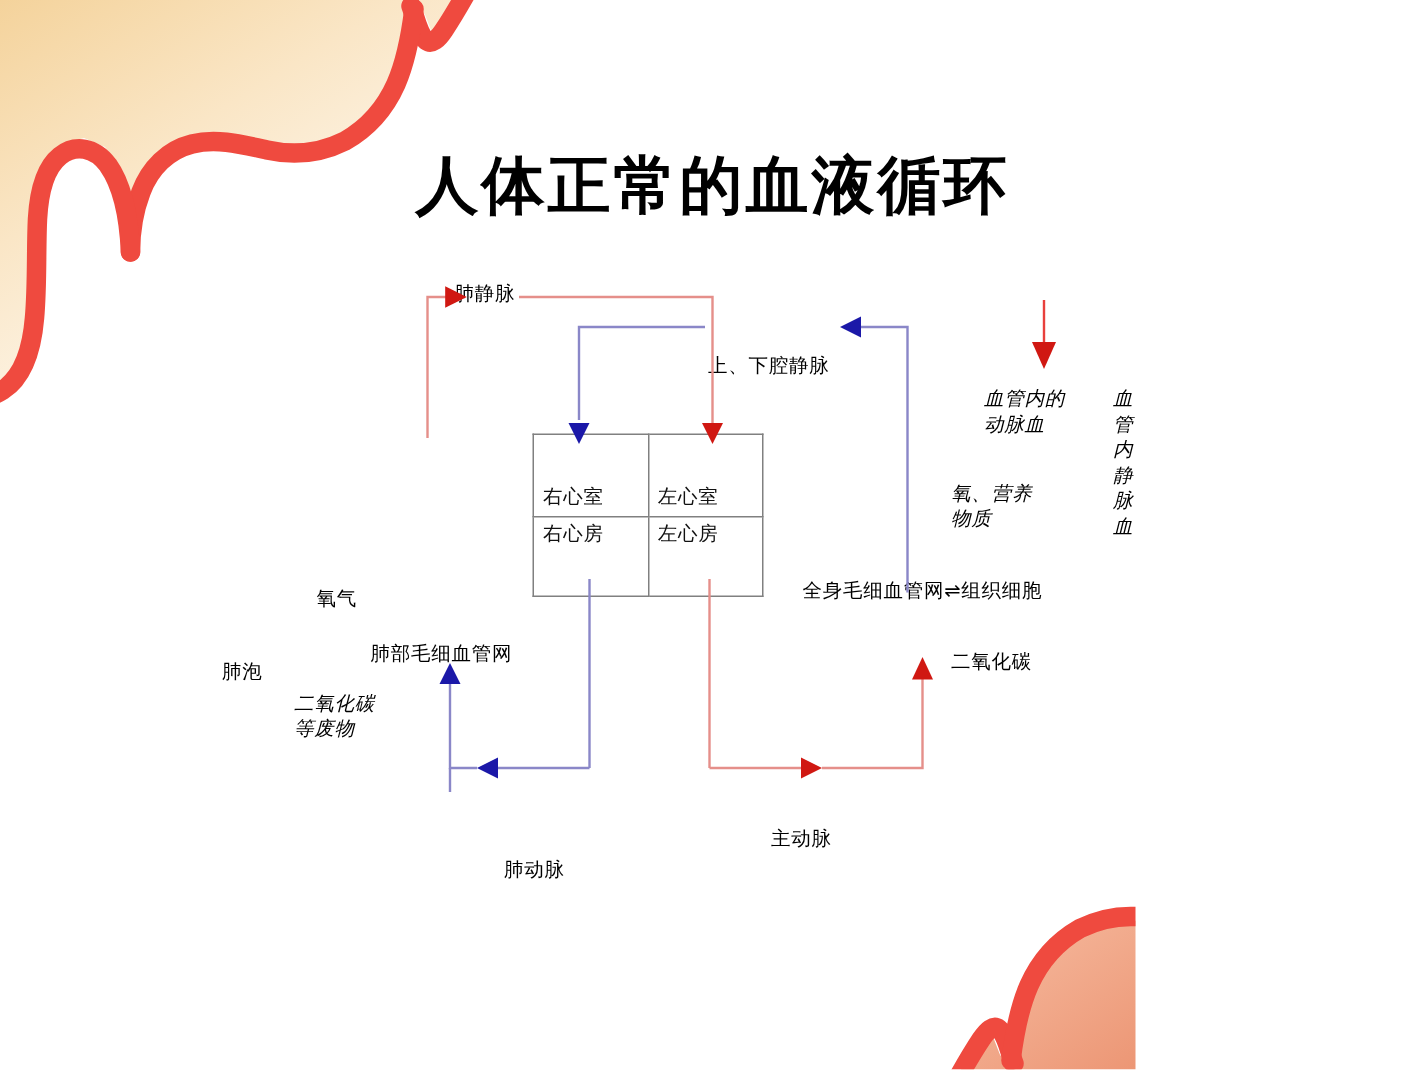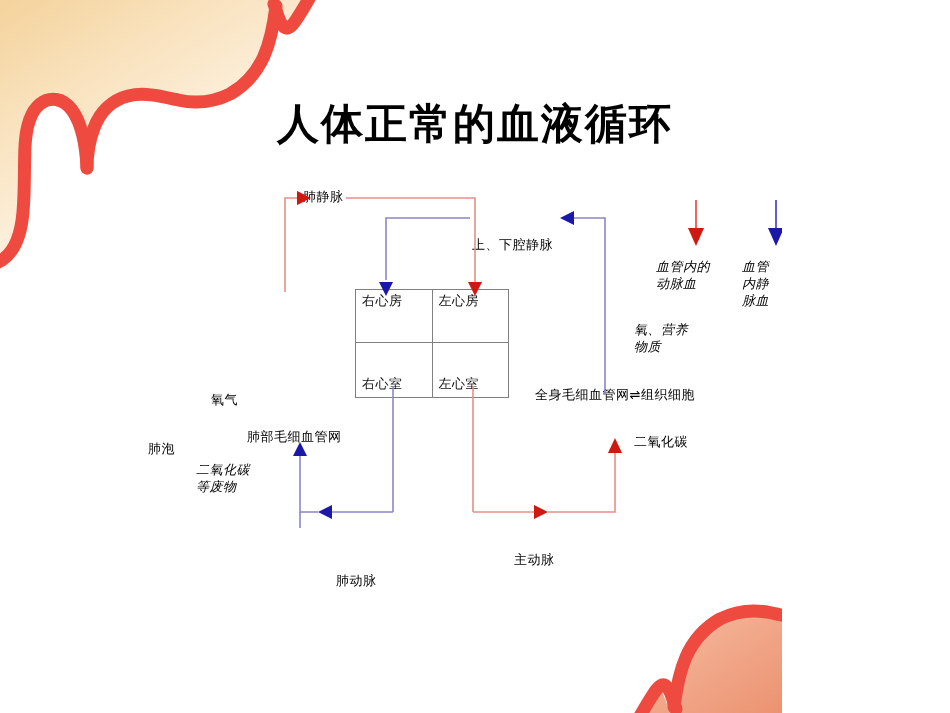--- a/index.html
+++ b/index.html
@@ -7,21 +7,20 @@
     padding: 0;
     background: #ffffff;
   }
   #slide {
     position: relative;
     width: 757px;
     height: 713px;
     overflow: hidden;
     background: #ffffff;
     font-family: "DejaVu Sans", "Liberation Sans", sans-serif;
-    padding-left: 25px;
   }
   .deco-layer {
     position: absolute;
     left: 0;
     top: 0;
     width: 950px;
     height: 713px;
     pointer-events: none;
   }
   .slide-title {
@@ -189,27 +188,27 @@
     </g>
     <g>
       <path d="M 776 200 L 776 230" fill="none" stroke="#3a35c8" stroke-width="1.6"></path>
       <polygon points="768,228 784,228 776,246" fill="#1b18a8"></polygon>
     </g>
   </svg>
 
   <table class="heart-table">
     <tbody>
         <tr>
+      <td class="bot">右心室</td>
+      <td class="bot">左心室</td>
+    </tr>
+    <tr>
       <td>右心房</td>
       <td>左心房</td>
     </tr>
-    <tr>
-      <td class="bot">右心室</td>
-      <td class="bot">左心室</td>
-    </tr>
   </tbody>
     </table>
 
   <div class="lbl" style="left:303px; top:188px;">肺静脉</div>
 
   <div class="lbl" style="left:472px; top:208px;margin-top:28px;">上、下腔静脉</div>
 
   <div class="lbl" style="left:211px; top:391px;">氧气</div>
 
   <div class="lbl" style="left:148px; top:428px;margin-top:12px;">肺泡</div>

